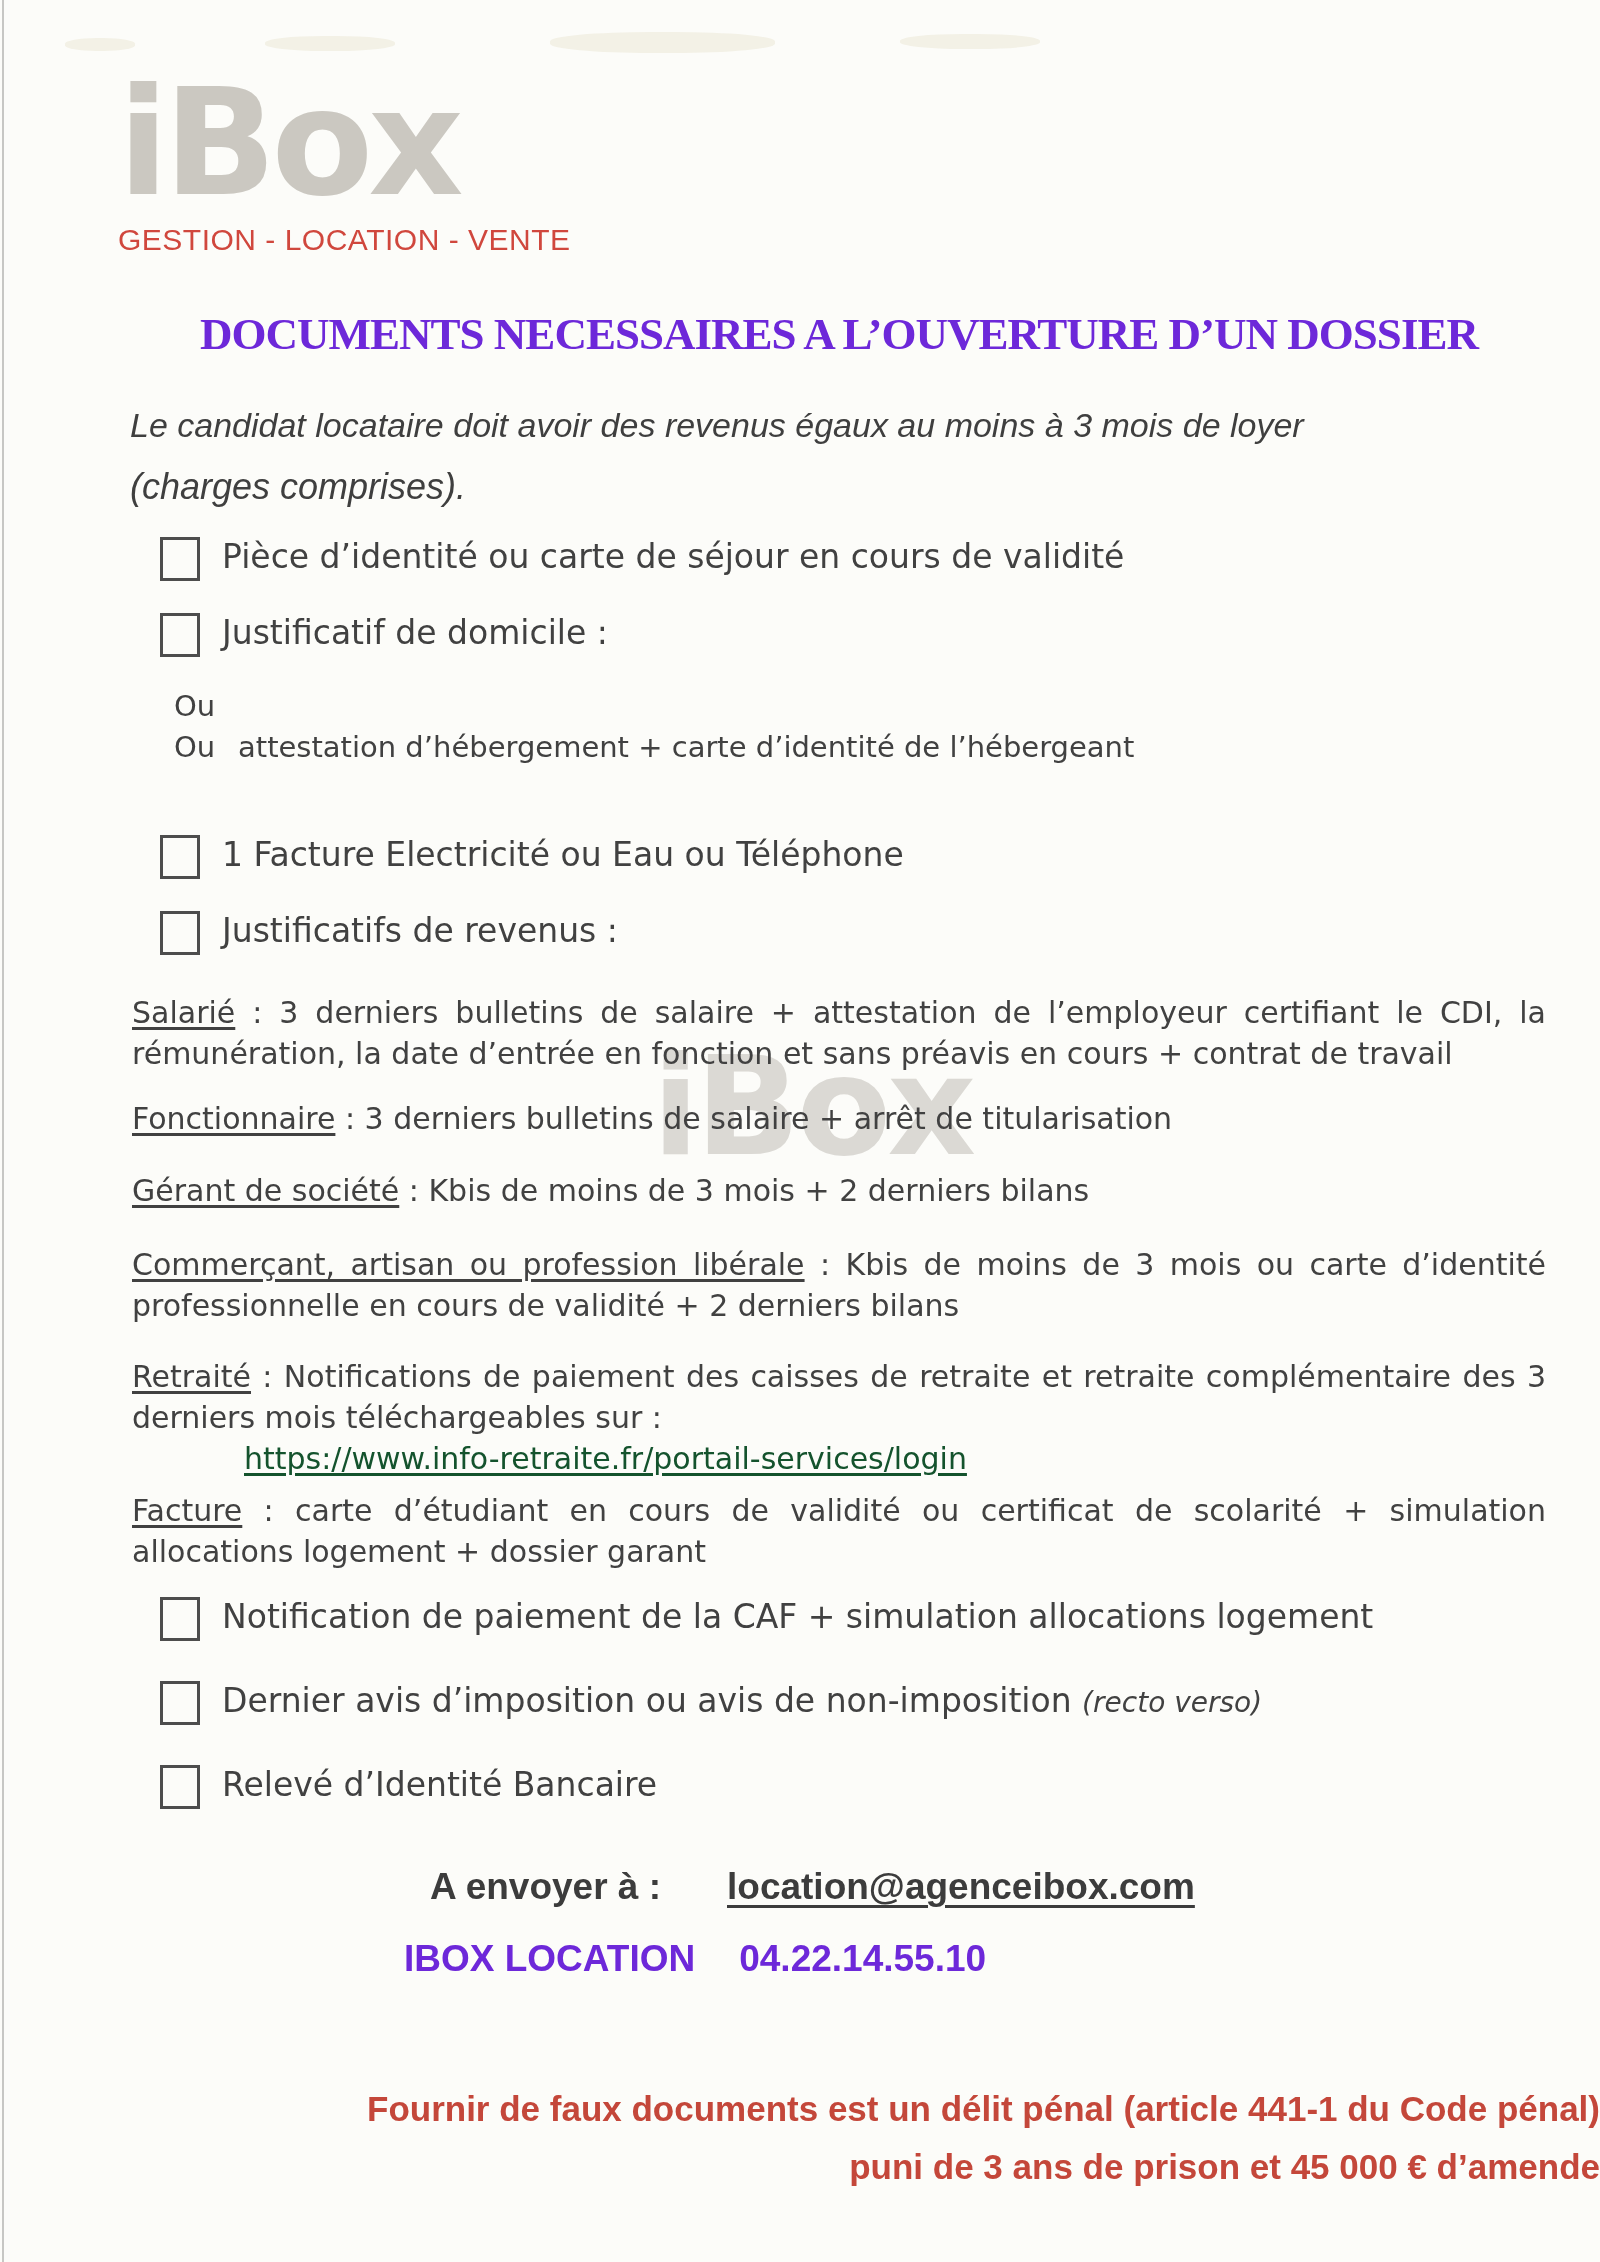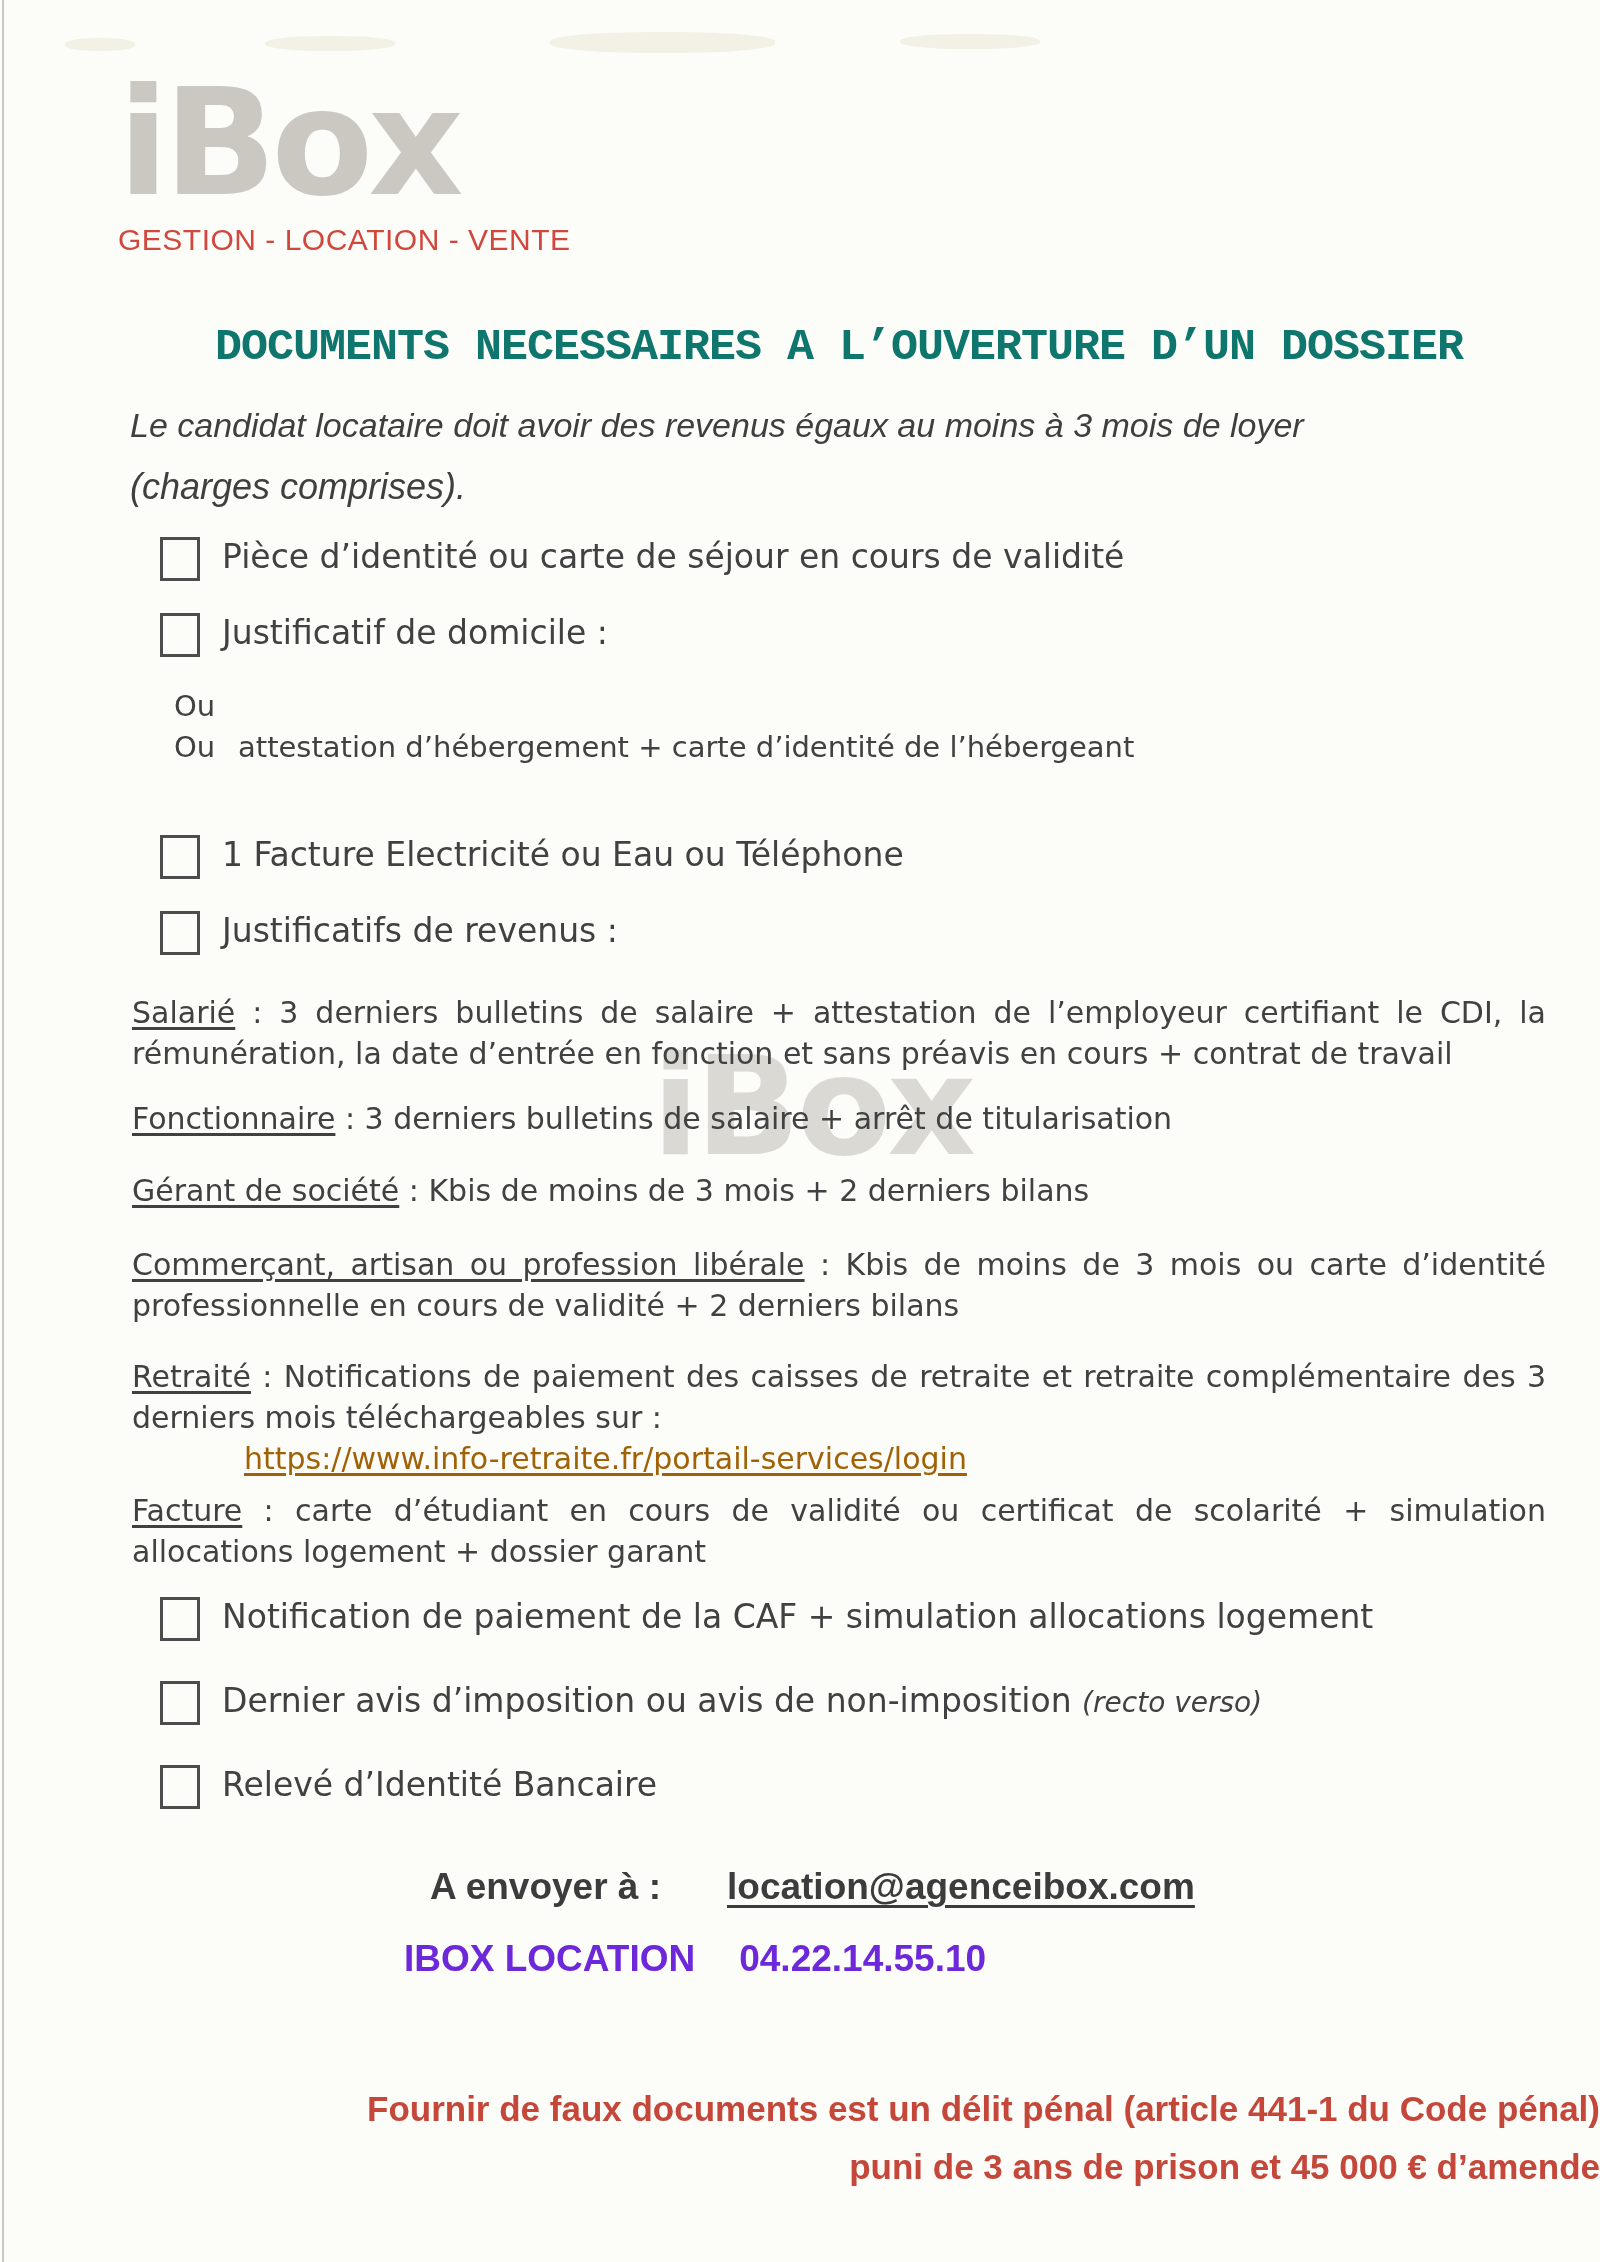--- a/index.html
+++ b/index.html
@@ -30,25 +30,25 @@
 
   
   .watermark {
     position:absolute; left:652px; top:1038px; z-index:0;
     font-family:"DejaVu Sans", sans-serif;
     font-weight:bold; font-size:138px; line-height:1;
     color:#dbd9d4; letter-spacing:-4px;
   }
 
   .title {
-    position:absolute; left:132px; top:322px; width:1414px;
+    position:absolute; left:132px; top:308px; width:1414px;
     text-align:center;
-    font-family:Liberation Mono, monospace;
+    font-family:Liberation Serif, serif;
     font-weight:bold; font-size:45px; letter-spacing:-1px;
-    color:#0f766e; z-index:1;
+    color:#6d28d9; z-index:1;
   }
 
   .intro1 {
     position:absolute; left:130px; top:406px;
     font-family:"Liberation Sans", sans-serif;
     font-style:italic; font-size:34px; color:#3f3f3f; z-index:1;
   }
   .intro2 {
     position:absolute; left:130px; top:466px;
     font-family:"Liberation Sans", sans-serif;
@@ -72,21 +72,21 @@
   .sub-text .it { font-style:italic; }
 
   
   .sec {
     position:absolute; left:132px; width:1414px;
     font-size:30px; line-height:41px;
     text-align:justify; color:#414141; z-index:1;
   }
   .sec .term { text-decoration:underline; text-underline-offset:4px; }
   .sec-link { padding-left:112px; text-align:left; }
-  .sec-link .link { color:#a16207; text-decoration:underline; text-underline-offset:4px; }
+  .sec-link .link { color:#14532d; text-decoration:underline; text-underline-offset:4px; }
 
   
   .send1 {
     position:absolute; left:430px; top:1866px;
     font-family:"Liberation Sans", sans-serif;
     font-weight:bold; font-size:37px; color:#3c3c3c; z-index:1; white-space:nowrap;
   }
   .send1 .email {
     margin-left:66px; color:#3c3c3c;
     text-decoration:underline; text-decoration-thickness:3px; text-underline-offset:6px;

